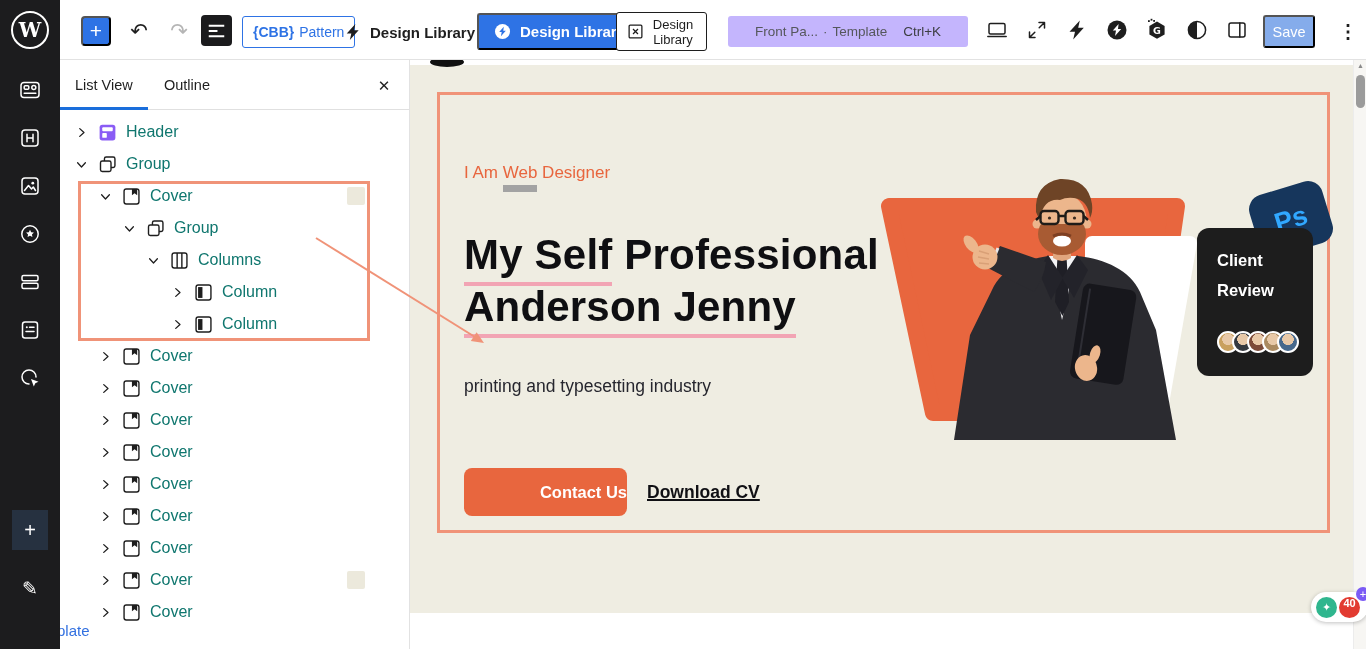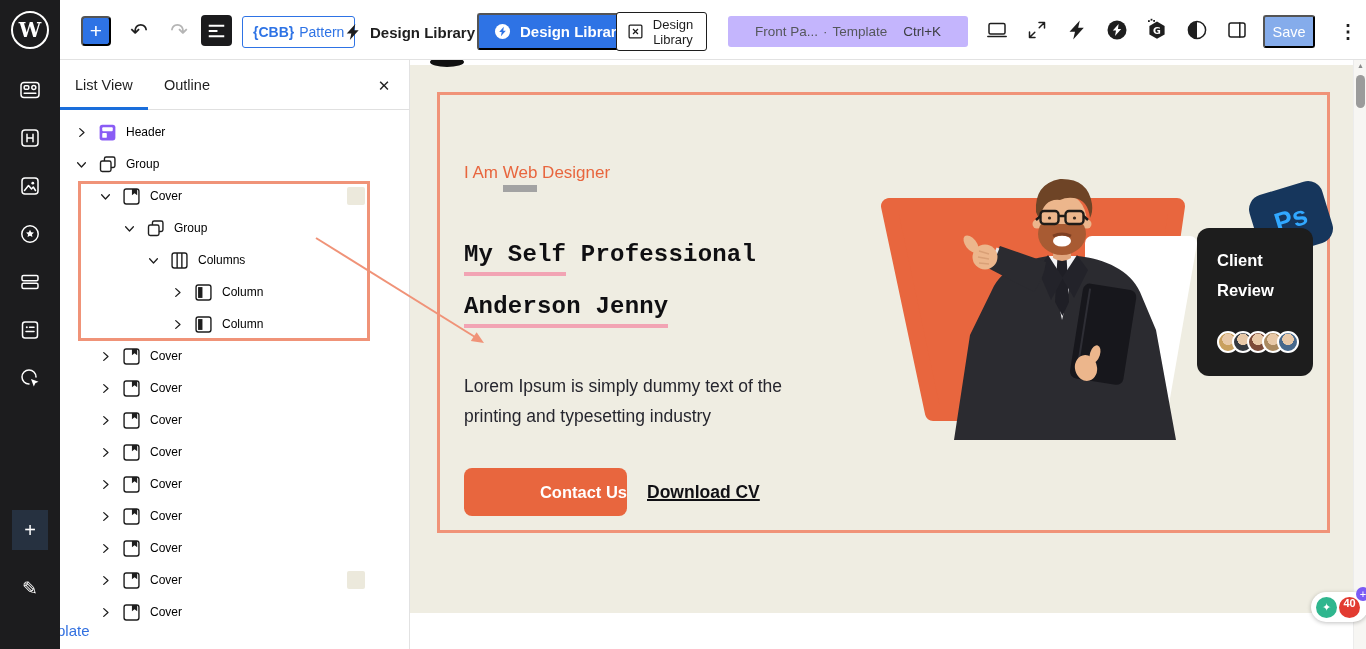--- a/index.html
+++ b/index.html
@@ -41,32 +41,32 @@
   .tabs { position:relative; height:50px; border-bottom:1px solid #e0e0e0; }
   .tab { position:absolute; top:0; height:50px; display:flex; align-items:center; font-size:14.5px; color:#1e1e1e; cursor:pointer; }
   .tab1 { left:15px; }
   .tab2 { left:104px; }
   .tab-underline { position:absolute; left:0; bottom:-1px; width:88px; height:3px; background:#1A6EDB; }
   .panel-close { position:absolute; right:14px; top:15px; width:22px; height:22px; display:flex; align-items:center; justify-content:center; font-size:15px; color:#1e1e1e; cursor:pointer; }
   .tree { position:absolute; left:0; top:56px; width:350px; }
   .trow { position:relative; height:32px; display:flex; align-items:center; cursor:pointer; }
   .trow .chev { width:18px; height:18px; display:flex; align-items:center; justify-content:center; margin-right:6px; }
   .trow .ticon { width:22px; height:22px; display:flex; align-items:center; justify-content:center; margin-right:8px; }
-  .trow .tlabel { font-size:12px; color:#000000; }
+  .trow .tlabel { font-size:16px; color:#0f766e; }
   .trow .swatch { position:absolute; right:45px; top:7px; width:18px; height:18px; background:#ECE9DC; border-radius:2px; }
   .panel-footer { position:absolute; left:-3px; top:562px; font-size:15px; color:#3270E0; z-index:6; }
 
   
   .canvas { position:absolute; left:410px; top:60px; width:943px; height:589px; background:#fff; overflow:hidden; z-index:1; }
   .cream { position:absolute; left:0; top:5px; width:943px; height:548px; background:#EFEDE2; }
   .float-partial { position:absolute; left:20px; top:-3px; width:34px; height:10px; background:#101010; border-radius:50%; }
   .orange-frame { position:absolute; left:27px; top:32px; width:893px; height:441px; border:3px solid #F09378; }
   .kicker { position:absolute; left:54px; top:103px; font-size:17px; color:#E8663E; }
   .kicker .u { border-bottom:7px solid #a3a3a3; padding-bottom:3px; }
-  .hero-h { position:absolute; left:54px; top:172px; font-family:Liberation Mono, monospace; font-weight:bold; font-size:24px; line-height:46px; color:#0f0f12; letter-spacing:.2px; }
+  .hero-h { position:absolute; left:54px; top:172px; font-family:Liberation Sans, sans-serif; font-weight:bold; font-size:42px; line-height:46px; color:#0f0f12; letter-spacing:.2px; }
   .hero-h .u { border-bottom:4px solid #F2A4B4; padding-bottom:4px; }
   .hero-p { position:absolute; left:54px; top:311px; font-size:17.5px; line-height:30px; color:#26262e; }
   .contact-btn { position:absolute; left:54px; top:408px; width:163px; height:48px; background:#E8663E; border:none; border-radius:8px; color:#fff; font-size:16.5px; font-weight:600; font-family:"Liberation Sans",sans-serif; cursor:pointer;text-align:right; }
   .download-link { position:absolute; left:237px; top:422px; font-size:17.5px; font-weight:bold; color:#101014; text-decoration:underline; text-decoration-thickness:2px; cursor:pointer; }
   .hero-art { position:absolute; left:440px; top:100px; width:370px; height:280px; }
   .ps-badge { position:absolute; left:843px; top:127px; width:76px; height:64px; background:#16365C; border-radius:15px; transform:rotate(-17deg); display:flex; align-items:center; justify-content:center; color:#31A8FF; font-weight:bold; font-size:27px; z-index:4; }
   .client-card { position:absolute; left:787px; top:168px; width:116px; height:148px; background:#1D1D1D; border-radius:12px; z-index:5; padding:17px 0 0 20px; }
   .client-card .cline { color:#fff; font-size:16.5px; font-weight:600; line-height:30px; }
   .avatars { display:flex; margin-top:26px; }
   .avatars .av { width:22px; height:22px; border-radius:50%; border:2px solid #fff; margin-left:-7px; }
@@ -495,21 +495,20 @@
     <div class="kicker">
       <span>I Am </span><span class="u">Web</span><span> Designer</span>
     </div>
 
     <div class="hero-h">
       <div><span class="u">My Self</span><span> Professional</span></div>
       <div style="margin-top:6px;"><span class="u">Anderson Jenny</span></div>
     </div>
 
     <div class="hero-p">
-      <div>Lorem Ipsum is simply dummy text of the</div>
       <div>printing and typesetting industry</div>
     </div>
 
     <button class="contact-btn"><span>Contact Us</span></button>
     <div class="download-link"><span>Download CV</span></div>
 
     <svg class="hero-art" viewBox="0 0 370 280">
       <path d="M39 46 L327 46 L297 253 L83 253 Z" fill="#E8663E" stroke="#E8663E" stroke-width="16" stroke-linejoin="round"></path>
       <path d="M242 83 L340 83 L310 255 L242 255 Z" fill="#fff" stroke="#fff" stroke-width="14" stroke-linejoin="round"></path>
       <g>

